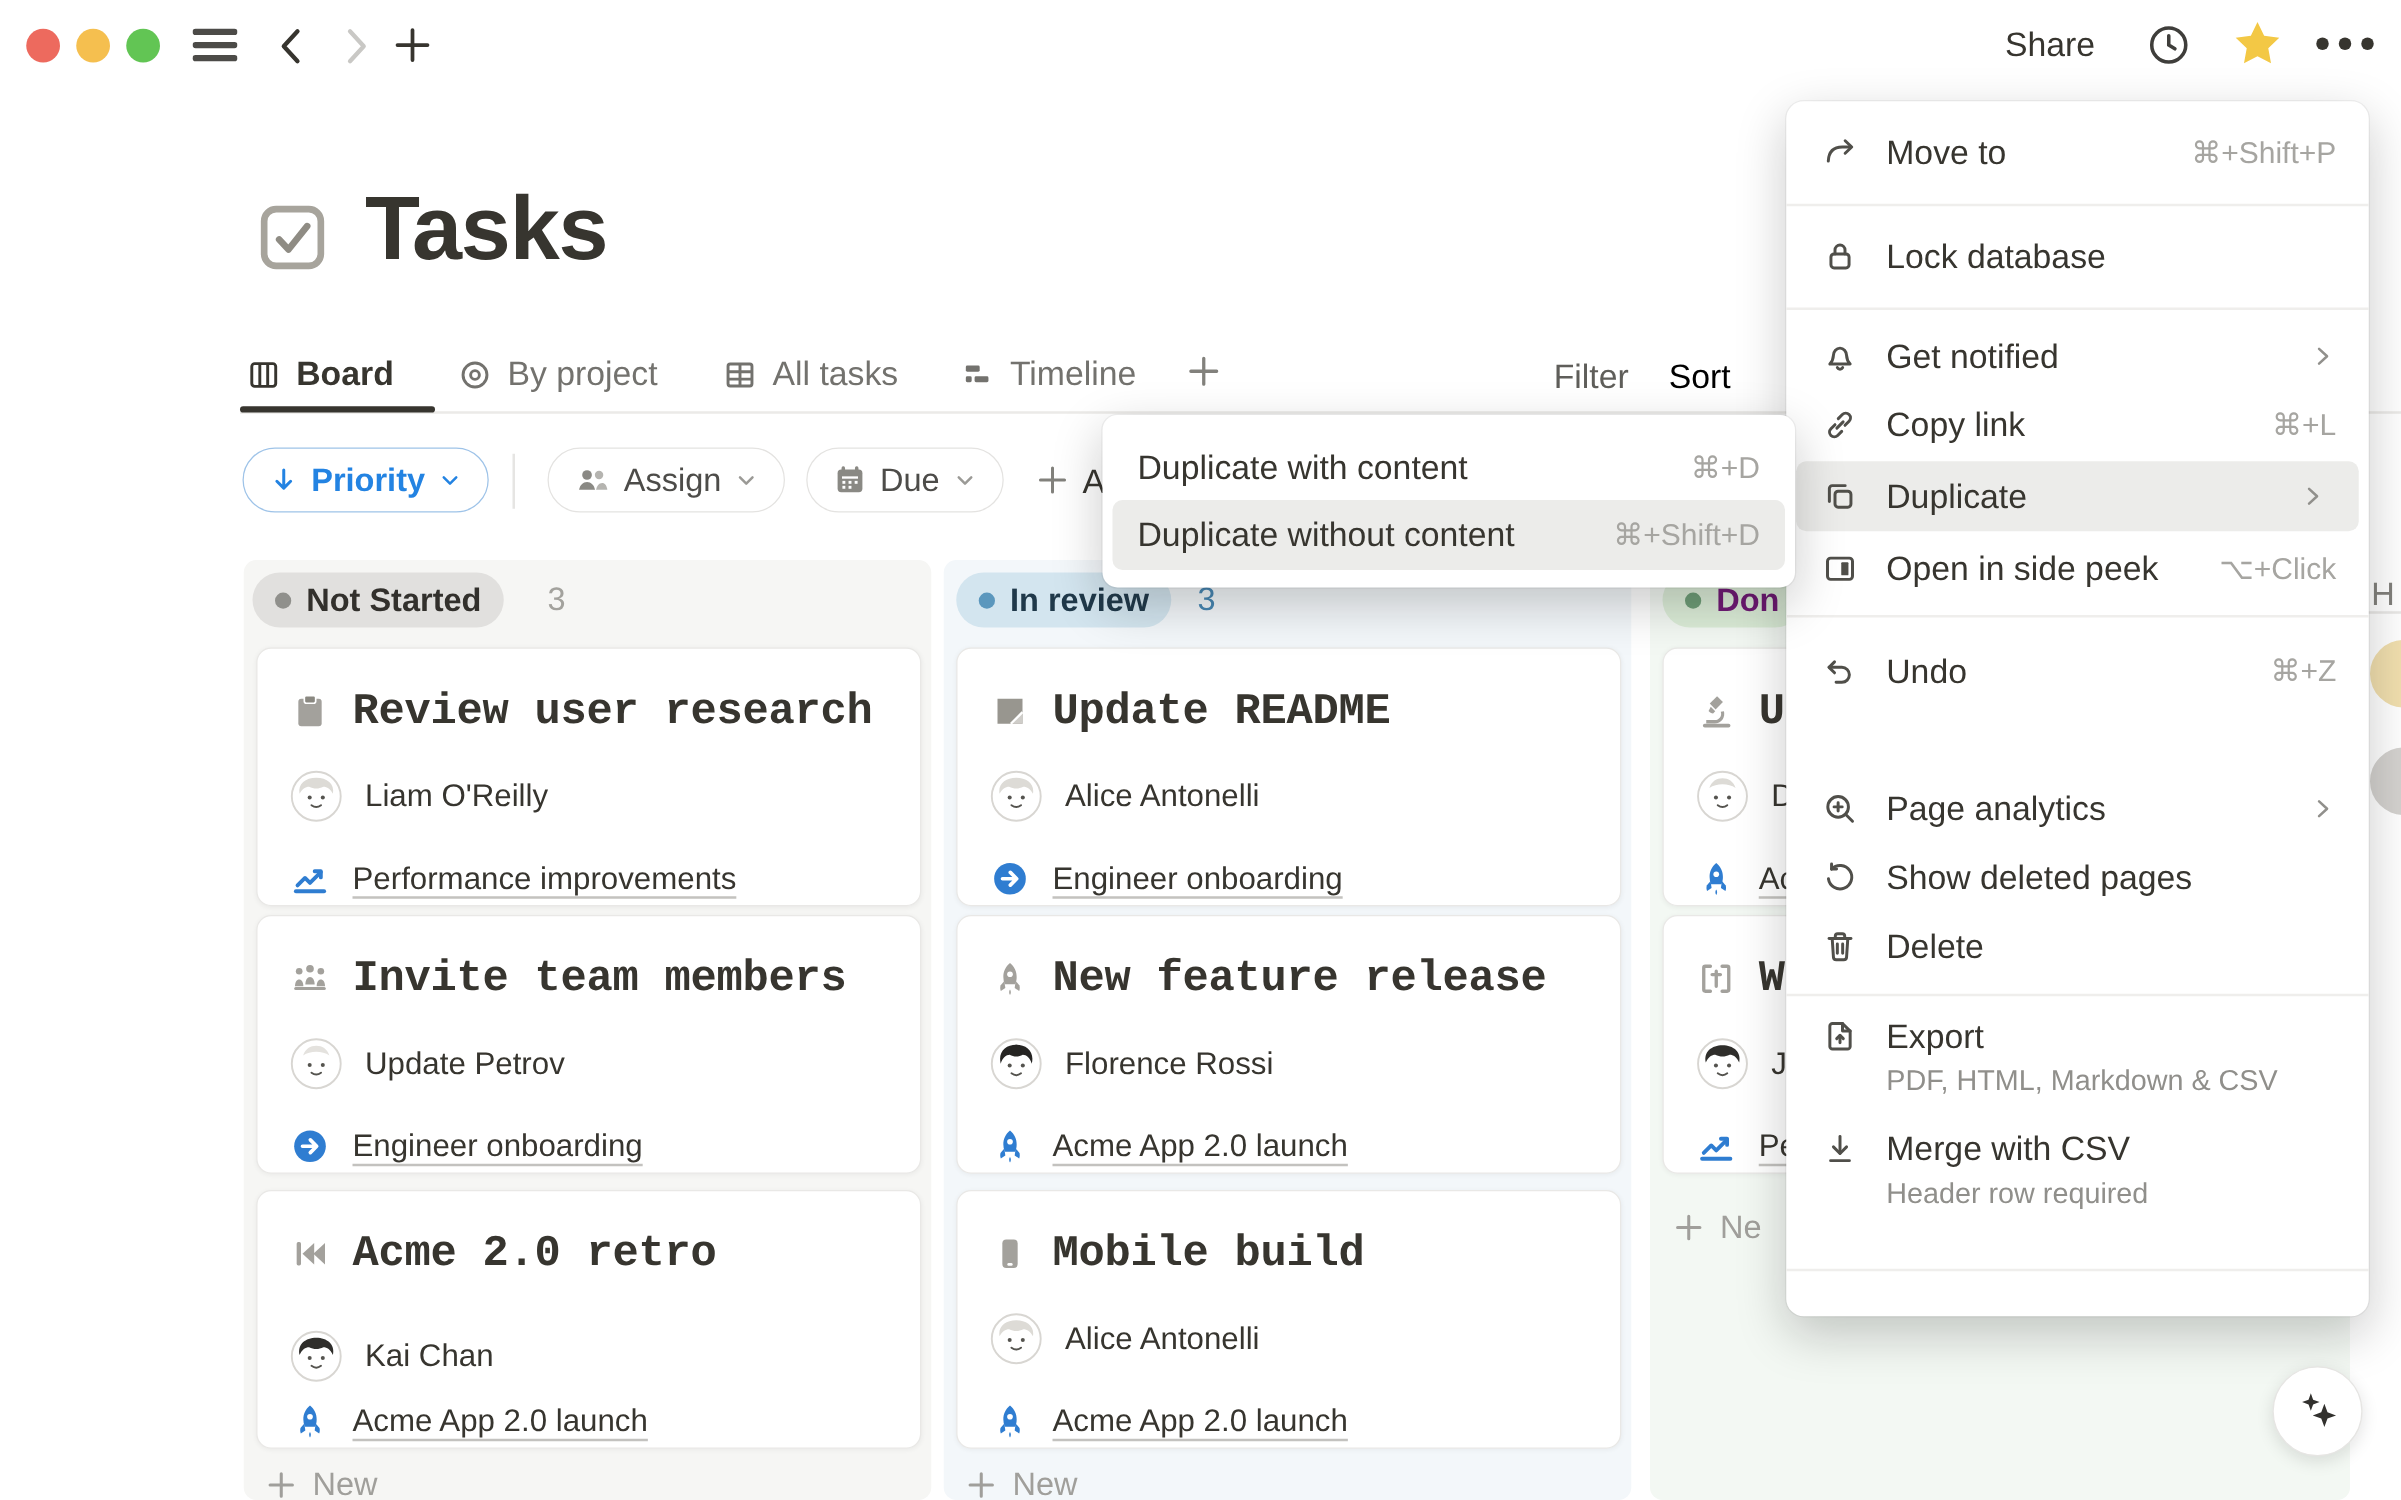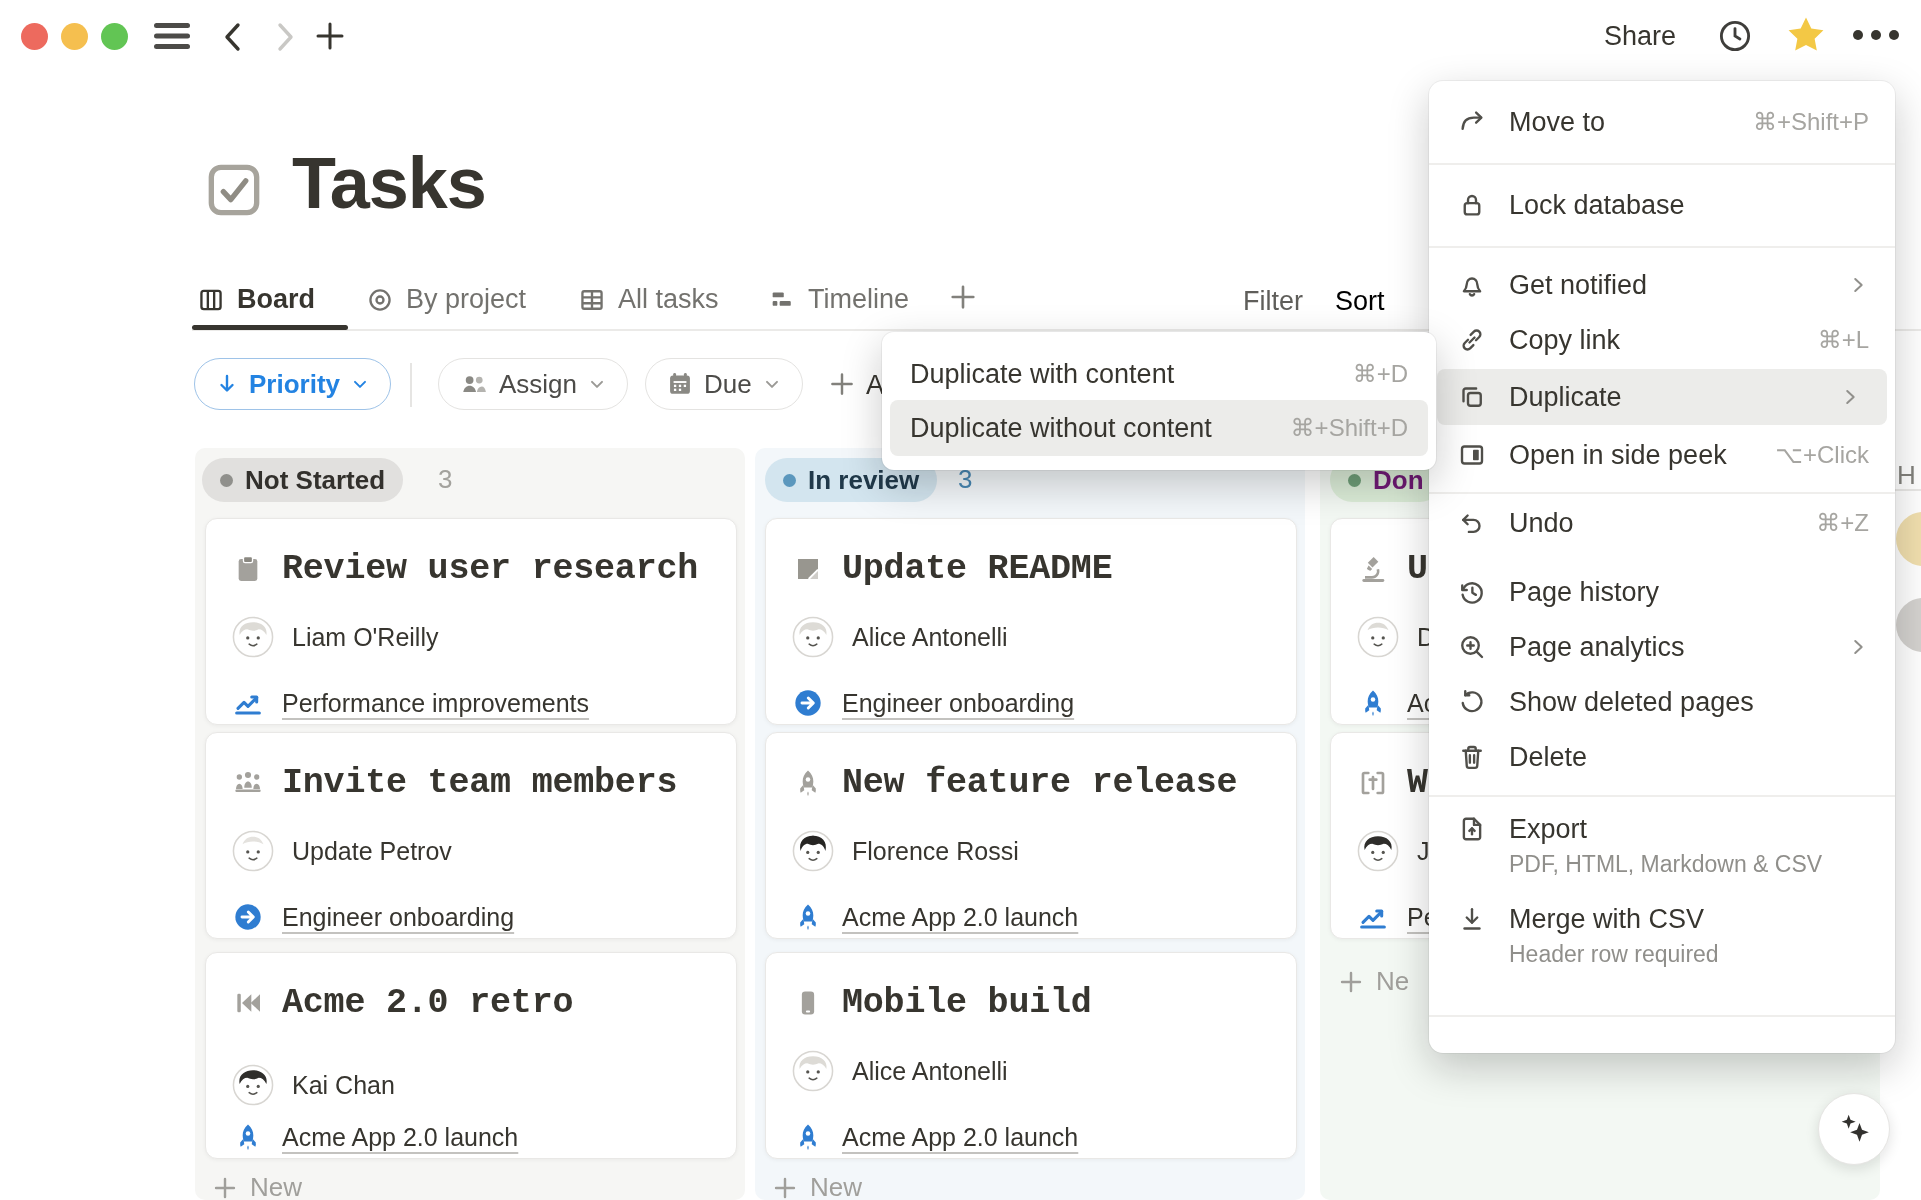--- a/index.html
+++ b/index.html
@@ -642,41 +642,31 @@
         <svg width="30" height="30" viewBox="0 0 24 24" fill="none" stroke="#504f4a" stroke-width="1.9">
             <rect x="4" y="5.2" width="16" height="13.6" rx="2"></rect>
             <rect x="12.8" y="7.8" width="4.6" height="8.4" rx=".6" fill="#504f4a" stroke="none"></rect>
           </svg>
       </span>
       <span>Open in side peek</span>
       <span class="msc">⌥+Click</span>
     </div>
     <div class="mdiv" style="top:411px;"></div>
 
-    <div class="mrow" style="top:416px;">
+    <div class="mrow" style="top:430px;">
       <span class="icon">
         <svg width="30" height="30" viewBox="0 0 24 24" fill="none" stroke="#504f4a" stroke-width="1.9" stroke-linecap="round" stroke-linejoin="round">
             <path d="M5 9.5h8.2a4.8 4.8 0 0 1 0 9.6H9.5"></path>
             <path d="M8.5 6L5 9.5 8.5 13"></path>
           </svg>
       </span>
       <span>Undo</span>
       <span class="msc">⌘+Z</span>
     </div>
 
-    <div class="mrow" style="top:485px;">
-      <span class="icon">
-        <svg width="30" height="30" viewBox="0 0 24 24" fill="none" stroke="#504f4a" stroke-width="1.9" stroke-linecap="round" stroke-linejoin="round">
-            <path d="M4.8 10.2a7.7 7.7 0 1 1-.3 4"></path>
-            <path d="M4.2 6.8v3.6h3.6"></path>
-            <path d="M12.3 8.6v4l2.8 1.7"></path>
-          </svg>
-      </span>
-      <span>Page history</span>
-    </div>
 
     <div class="mrow" style="top:540px;">
       <span class="icon">
         <svg width="30" height="30" viewBox="0 0 24 24" fill="none" stroke="#504f4a" stroke-width="1.9" stroke-linecap="round">
             <circle cx="10.8" cy="10.8" r="6.6"></circle>
             <path d="M15.7 15.7L20 20"></path>
             <path d="M10.8 8.2v5.2M8.2 10.8h5.2"></path>
           </svg>
       </span>
       <span>Page analytics</span>

